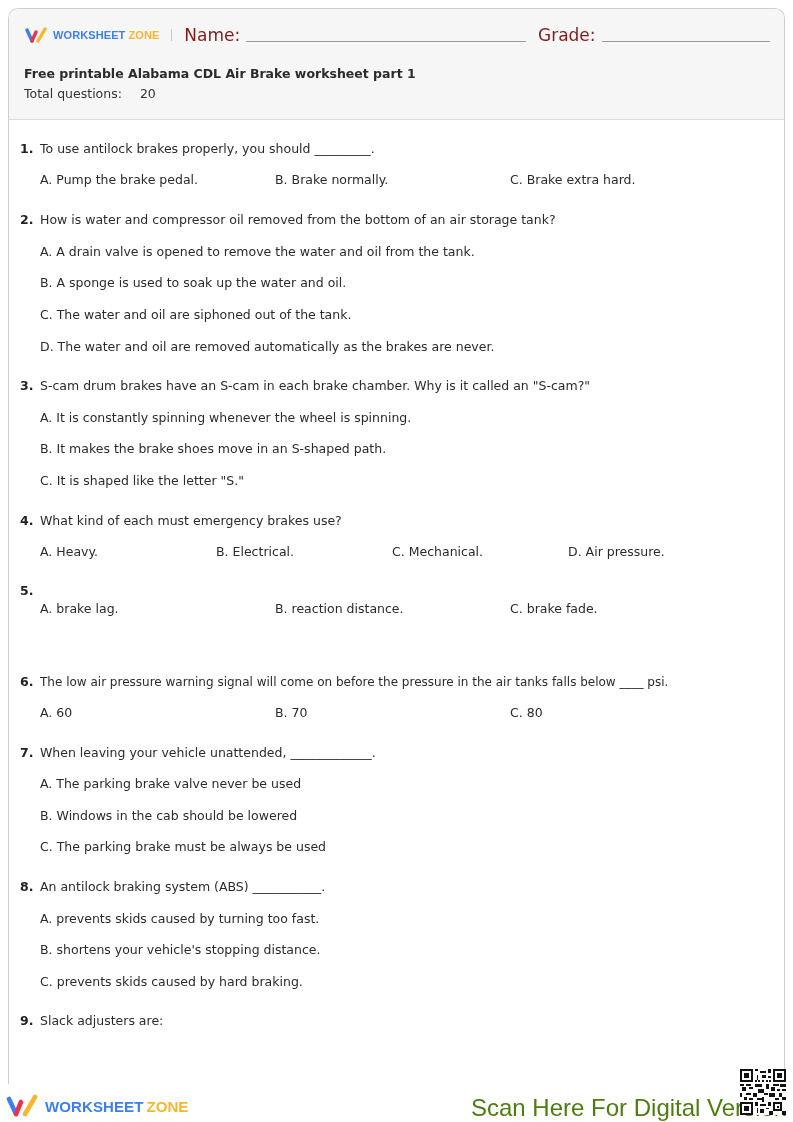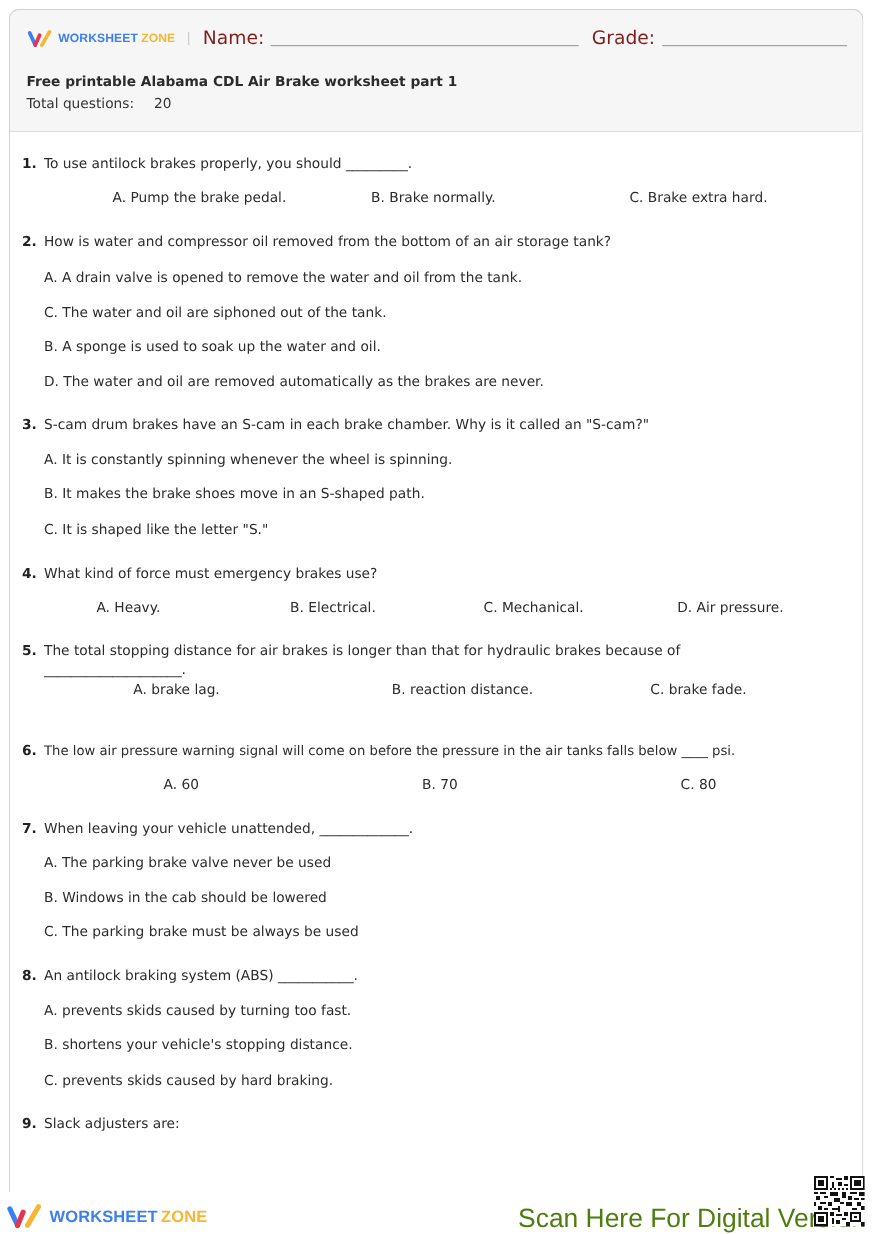--- a/index.html
+++ b/index.html
@@ -33,21 +33,21 @@
     .total .num { margin-left: 18px; }
 
     .questions { position: absolute; left: 20px; top: 133px; width: 740px; }
     .q { position: relative; }
     .q-row { display: flex; font-size: 12.5px; line-height: 18px; }
     .q-num { width: 20px; font-weight: bold; color: #222; text-align: left; }
     .q-text { flex: 1; color: #2b2b2b; }
     .opts { padding-left: 20px; }
     .opt { font-size: 12.5px; line-height: 18px; color: #2b2b2b; }
     .opt .letter { margin-right: 4px; }
-    .opts-row { display: flex; justify-content: center; }
+    .opts-row { display: flex; }
     .opts-row .opt { flex: 0 0 auto; }
 
     .footer-logo { position: absolute; left: 6px; top: 1094px; display: flex; align-items: center; }
     .footer-logo .logo-text { font-size: 15px; margin-left: 5px; }
     .scan-text { position: absolute; left: 471px; top: 1094px; font-family: "Liberation Sans", sans-serif; font-size: 24px; color: #4d7c0f; }
     .qr { position: absolute; left: 740px; top: 1069px; width: 46px; height: 46px; }
   </style>
 </head>
 <body>
 
@@ -89,55 +89,54 @@
     </div>
   </div>
 
   <div class="q" style="position:absolute; top:78px; left:0; width:740px;">
     <div class="q-row">
         <span class="q-num">2.</span>
         <span class="q-text">How is water and compressor oil removed from the bottom of an air storage tank?</span>
       </div>
     <div class="opts">
       <div class="opt" style="margin-top:14px;"><span class="letter">A.</span><span>A drain valve is opened to remove the water and oil from the tank.</span></div>
+      <div class="opt" style="margin-top:13px;"><span class="letter">B.</span><span>A sponge is used to soak up the water and oil.</span></div>
       <div class="opt" style="margin-top:14px;"><span class="letter">C.</span><span>The water and oil are siphoned out of the tank.</span></div>
-      <div class="opt" style="margin-top:13px;"><span class="letter">B.</span><span>A sponge is used to soak up the water and oil.</span></div>
       <div class="opt" style="margin-top:14px;"><span class="letter">D.</span><span>The water and oil are removed automatically as the brakes are never.</span></div>
     </div>
   </div>
 
   <div class="q" style="position:absolute; top:244px; left:0; width:740px;">
     <div class="q-row">
         <span class="q-num">3.</span>
         <span class="q-text">S-cam drum brakes have an S-cam in each brake chamber. Why is it called an "S-cam?"</span>
       </div>
     <div class="opts">
       <div class="opt" style="margin-top:14px;"><span class="letter">A.</span><span>It is constantly spinning whenever the wheel is spinning.</span></div>
       <div class="opt" style="margin-top:13px;"><span class="letter">B.</span><span>It makes the brake shoes move in an S-shaped path.</span></div>
       <div class="opt" style="margin-top:14px;"><span class="letter">C.</span><span>It is shaped like the letter "S."</span></div>
     </div>
   </div>
 
   <div class="q" style="position:absolute; top:379px; left:0; width:740px;">
     <div class="q-row">
         <span class="q-num">4.</span>
-        <span class="q-text">What kind of force must emergency brakes use?</span>
+        <span class="q-text">What kind of each must emergency brakes use?</span>
       </div>
     <div class="opts opts-row" style="margin-top:13px;">
       <div class="opt" style="width:176px;"><span class="letter">A.</span><span>Heavy.</span></div>
       <div class="opt" style="width:176px;"><span class="letter">B.</span><span>Electrical.</span></div>
       <div class="opt" style="width:176px;"><span class="letter">C.</span><span>Mechanical.</span></div>
       <div class="opt"><span class="letter">D.</span><span>Air pressure.</span></div>
     </div>
   </div>
 
   <div class="q" style="position:absolute; top:449px; left:0; width:740px;">
     <div class="q-row">
         <span class="q-num">5.</span>
-        <span class="q-text" style="max-width:600px;">The total stopping distance for air brakes is longer than that for hydraulic brakes because of ____________________.</span>
       </div>
     <div class="opts opts-row" style="">
       <div class="opt" style="width:235px;"><span class="letter">A.</span><span>brake lag.</span></div>
       <div class="opt" style="width:235px;"><span class="letter">B.</span><span>reaction distance.</span></div>
       <div class="opt"><span class="letter">C.</span><span>brake fade.</span></div>
     </div>
   </div>
 
   <div class="q" style="position:absolute; top:540px; left:0; width:740px;">
     <div class="q-row">

